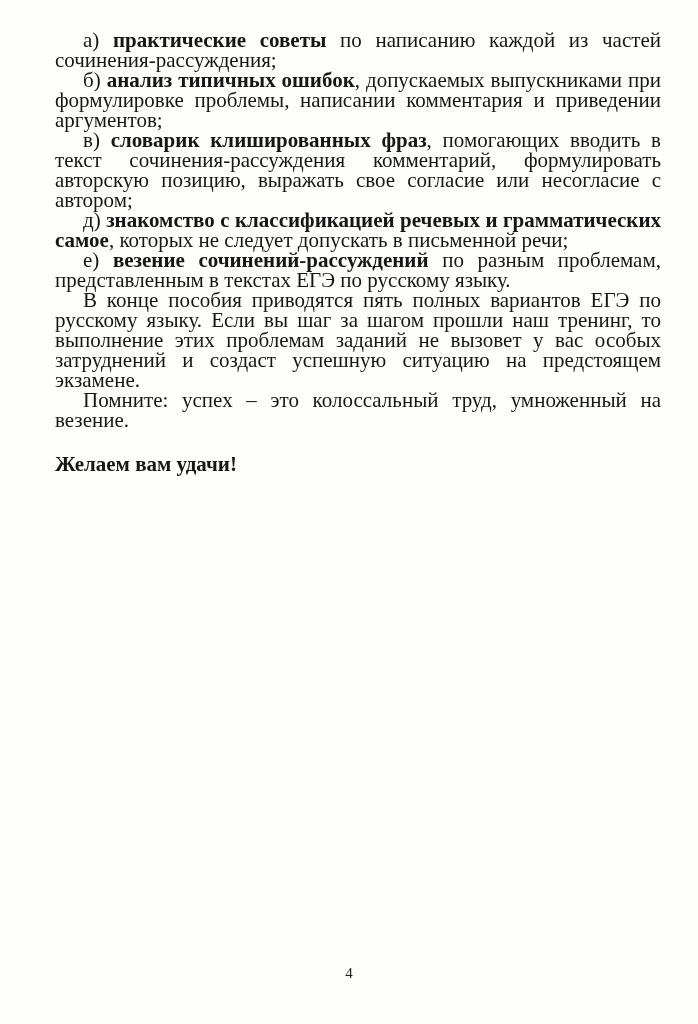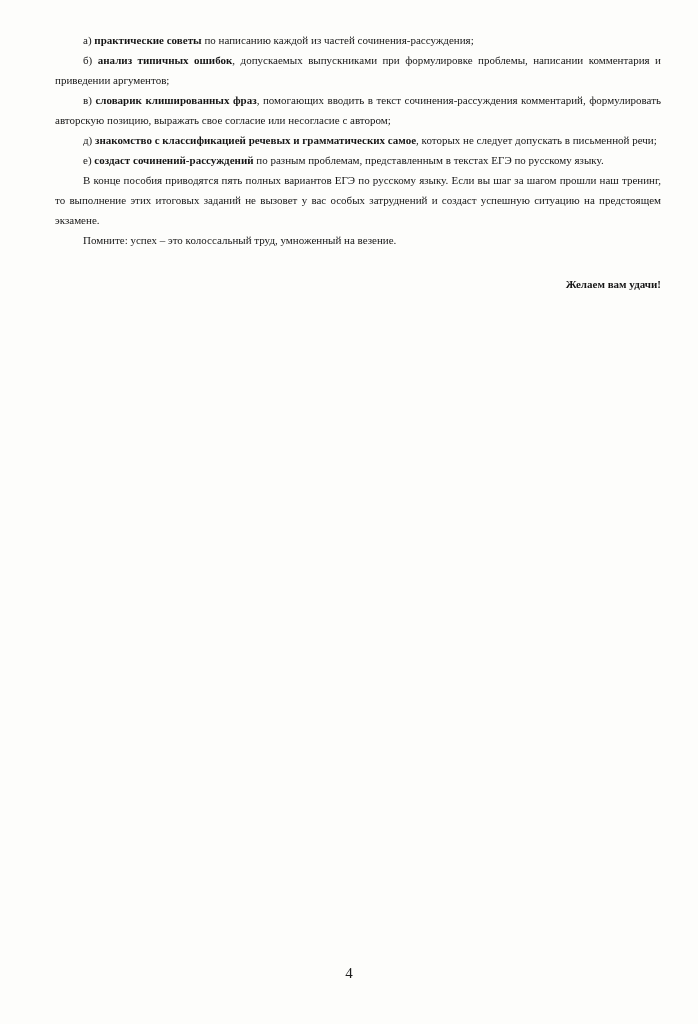--- a/index.html
+++ b/index.html
@@ -13,33 +13,33 @@
     position: relative;
     font-family: "Liberation Serif", serif;
     color: #161616;
     overflow: hidden;
   }
   .page-body {
     position: absolute;
     top: 30px;
     left: 55px;
     right: 37px;
-    font-size: 11px;
+    font-size: 21px;
     line-height: 20px;
     text-align: justify;
   }
   p { margin: 0; }
   .para {
     text-indent: 28px;
   }
   .para b {
     font-weight: bold;
   }
   .wish {
-    text-align: right;
+    text-align: left;
     font-weight: bold;
     margin-top: 24px;
     text-indent: 0;
   }
   .authors {
     text-align: right;
     margin-top: 20px;
     text-indent: 0;
   }
   .page-number {
@@ -59,23 +59,23 @@
 
   <p class="para"><span>а) </span><b>практические советы</b><span> по написанию каждой из частей сочинения-рассуждения;</span></p>
 
   <p class="para"><span>б) </span><b>анализ типичных ошибок</b><span>, допускаемых выпускниками при формулировке проблемы, написании комментария и приведении аргументов;</span></p>
 
   <p class="para"><span>в) </span><b>словарик клишированных фраз</b><span>, помогающих вводить в текст сочинения-рассуждения комментарий, формулировать авторскую позицию, выражать свое согласие или несогласие с автором;</span></p>
 
 
   <p class="para"><span>д) </span><b>знакомство с классификацией речевых и грамматических самое</b><span>, которых не следует допускать в письменной речи;</span></p>
 
-  <p class="para"><span>е) </span><b>создаст сочинений-рассуждений</b><span> по разным проблемам, представленным в текстах ЕГЭ по русскому языку.</span></p>
+  <p class="para"><span>е) </span><b>везение сочинений-рассуждений</b><span> по разным проблемам, представленным в текстах ЕГЭ по русскому языку.</span></p>
 
-  <p class="para">В конце пособия приводятся пять полных вариантов ЕГЭ по русскому языку. Если вы шаг за шагом прошли наш тренинг, то выполнение этих итоговых заданий не вызовет у вас особых затруднений и создаст успешную ситуацию на предстоящем экзамене.</p>
+  <p class="para">В конце пособия приводятся пять полных вариантов ЕГЭ по русскому языку. Если вы шаг за шагом прошли наш тренинг, то выполнение этих проблемам заданий не вызовет у вас особых затруднений и создаст успешную ситуацию на предстоящем экзамене.</p>
 
   <p class="para">Помните: успех – это колоссальный труд, умноженный на везение.</p>
 
 
   <p class="wish">Желаем вам удачи!</p>
 
 
 </div>
 
 <div class="page-number">4</div>

